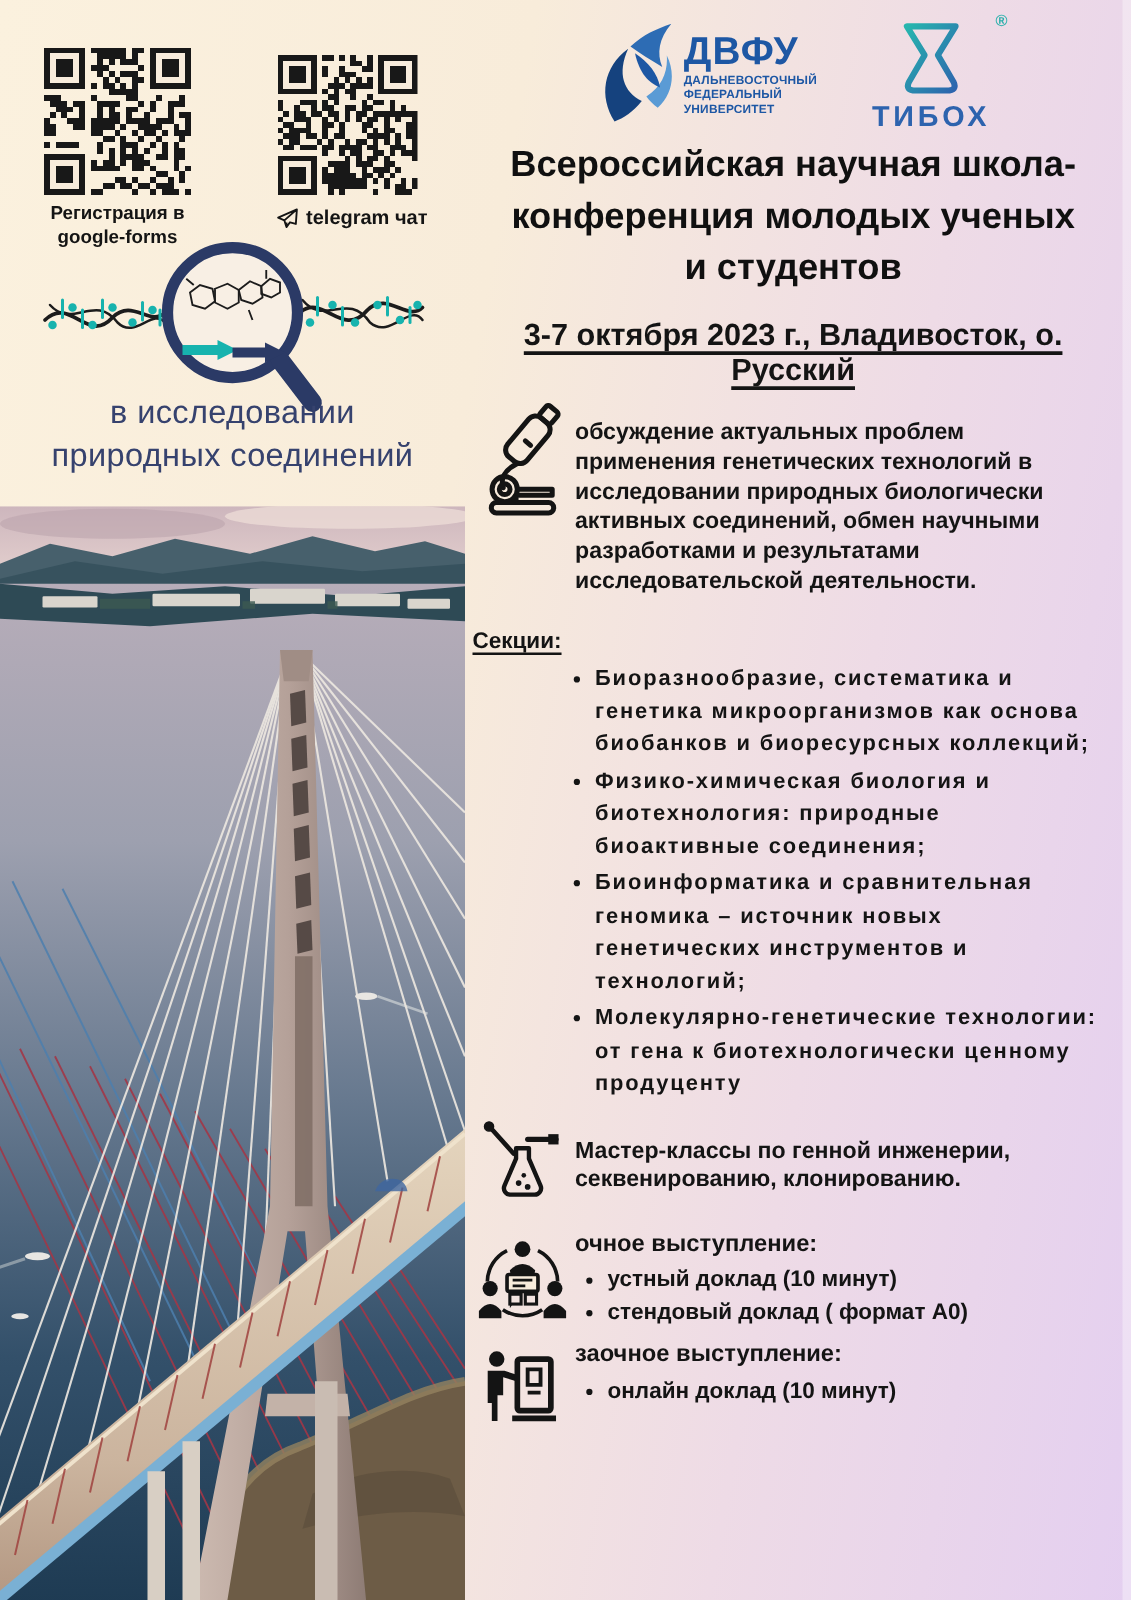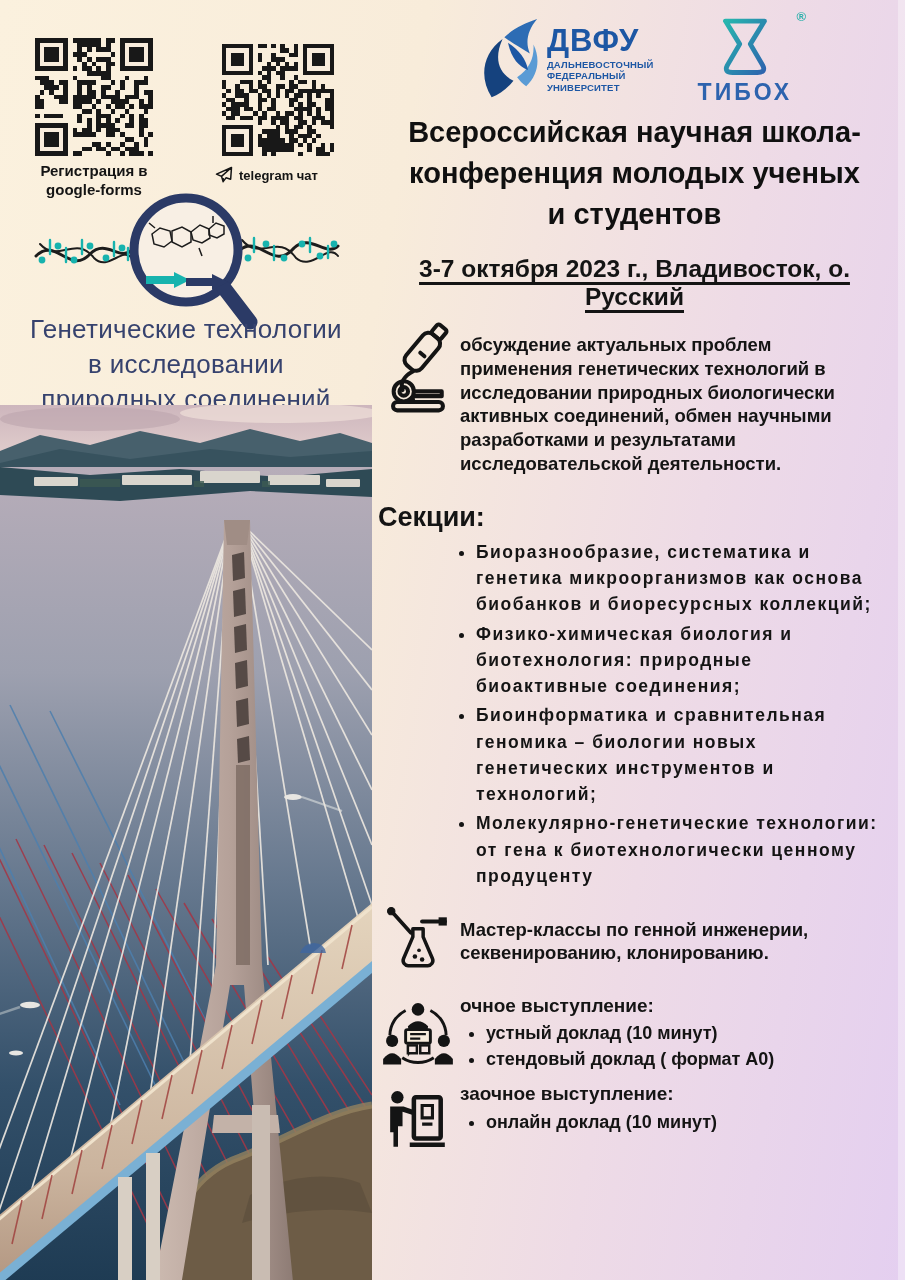--- a/index.html
+++ b/index.html
@@ -10,22 +10,22 @@
 
   
   .left-col{position:absolute;left:0;top:12px;width:372px;height:1280px;}
   .qr-block{position:absolute;text-align:center;}
   .qr1{left:30px;top:26px;width:128px;}
   .qr2{left:214px;top:32px;width:128px;}
   .qr-svg{width:118px;height:118px;shape-rendering:crispEdges;display:block;margin:0 auto;}
   .qr2 .qr-svg{width:112px;height:112px;}
   .qr-label{font-size:15px;font-weight:bold;line-height:1.25;margin-top:6px;}
   .qr-label span{display:block;}
-  .tg-row{display:flex;align-items:center;justify-content:flex-start;gap:5px;margin-top:9px;
-    font-size:13px;font-weight:bold;white-space:nowrap;}
+  .tg-row{display:flex;align-items:center;justify-content:flex-end;gap:5px;margin-top:9px;
+    font-size:16px;font-weight:bold;white-space:nowrap;}
   .lens-art{position:absolute;left:28px;top:176px;width:316px;height:150px;}
   .tagline{position:absolute;left:0;top:300px;width:372px;text-align:center;
     color:#36426e;font-size:26px;line-height:1.34;font-weight:500;letter-spacing:.3px;}
   .tagline span{display:block;}
   .photo{position:absolute;left:0;top:393px;width:372px;height:887px;display:block;}
 
   
   .right-col{position:absolute;left:372px;top:0;width:533px;height:1280px;
     padding:12px 12px 0 4px;box-sizing:border-box;}
   .logo-row{display:flex;justify-content:center;align-items:center;gap:44px;height:94px;}
@@ -41,21 +41,21 @@
   .title{margin-top:6px;text-align:center;font-size:29px;font-weight:800;line-height:1.42;color:#101010;}
   .title span{display:block;}
   .dateline{margin-top:5px;text-align:center;font-size:24.5px;font-weight:800;
     text-decoration:underline;text-underline-offset:5px;text-decoration-thickness:2.5px;}
   .goal-h{margin-top:14px;text-align:center;font-size:23px;font-weight:800;}
 
   .info-row{display:flex;align-items:flex-start;margin-top:4px;}
   .icon-col{flex:0 0 84px;display:flex;justify-content:center;}
   .icon-col svg{display:block;}
   .info-text{flex:1;font-size:18.5px;font-weight:bold;line-height:1.28;padding-right:4px;}
-  .sections-h{margin-top:8px;font-size:27px;font-weight:800;
+  .sections-h{margin-top:8px;font-size:18px;font-weight:800;text-decoration:underline;
     text-underline-offset:4px;text-decoration-thickness:2px;padding-left:2px;}
   ul.sections{margin:6px 0 0 0;padding:0 4px 0 100px;list-style:disc;}
   ul.sections li{font-size:17.5px;font-weight:bold;letter-spacing:1.5px;line-height:1.5;margin-bottom:3px;}
   .sub-list{margin:2px 0 0 0;padding-left:26px;list-style:disc;}
   .sub-list li{font-size:18px;font-weight:bold;line-height:1.45;}
   .block-h{font-size:19px;font-weight:800;line-height:1.3;} .mt10{margin-top:10px;}
   .vcenter{align-items:center;}
 </style>
 </head>
 <body>
@@ -594,21 +594,20 @@
         <g>
           <path d="M118,92 H148" stroke="#17b3ae" stroke-width="8"></path>
           <path d="M146,84 l16,8 -16,8 z" fill="#17b3ae"></path>
           <path d="M158,94 H186" stroke="#2b3a66" stroke-width="8"></path>
           <path d="M184,86 l16,8 -16,8 z" fill="#2b3a66"></path>
         </g>
       </svg>
     </div>
 
     <div class="tagline">
-      <span>Генетические технологии</span>
       <span>в исследовании</span>
       <span>природных соединений</span>
     </div>
 
     <svg class="photo" viewBox="0 0 372 887" preserveAspectRatio="none">
       <defs>
         <linearGradient id="sky" x1="0" y1="0" x2="0" y2="1">
           <stop offset="0" stop-color="#cdb6bd"></stop>
             <stop offset="1" stop-color="#e9d6d2"></stop>
         </linearGradient>
@@ -814,21 +813,21 @@
           </g>
         </svg>
       </div>
       <p class="info-text">обсуждение актуальных проблем применения генетических технологий в исследовании природных биологически активных соединений, обмен научными разработками и результатами исследовательской деятельности.</p>
     </div>
 
     <div class="sections-h">Секции:</div>
     <ul class="sections">
       <li>Биоразнообразие, систематика и генетика микроорганизмов как основа биобанков и биоресурсных коллекций;</li>
       <li>Физико-химическая биология и биотехнология: природные биоактивные соединения;</li>
-      <li>Биоинформатика и сравнительная геномика – биологии новых генетических инструментов и технологий;</li>
+      <li>Биоинформатика и сравнительная геномика – источник новых генетических инструментов и технологий;</li>
       <li>Молекулярно-генетические технологии: от гена к биотехнологически ценному продуценту</li>
     </ul>
 
     <div class="info-row vcenter mt10">
       <div class="icon-col">
         <svg width="66" height="70" viewBox="0 0 64 68">
           <g fill="none" stroke="#141414" stroke-linecap="round" stroke-linejoin="round">
             <circle cx="6" cy="5" r="3.6" fill="#141414"></circle>
             <path d="M8,7 L25,26" stroke-width="3.6"></path>
             <path d="M36,15 H58" stroke-width="4"></path>

